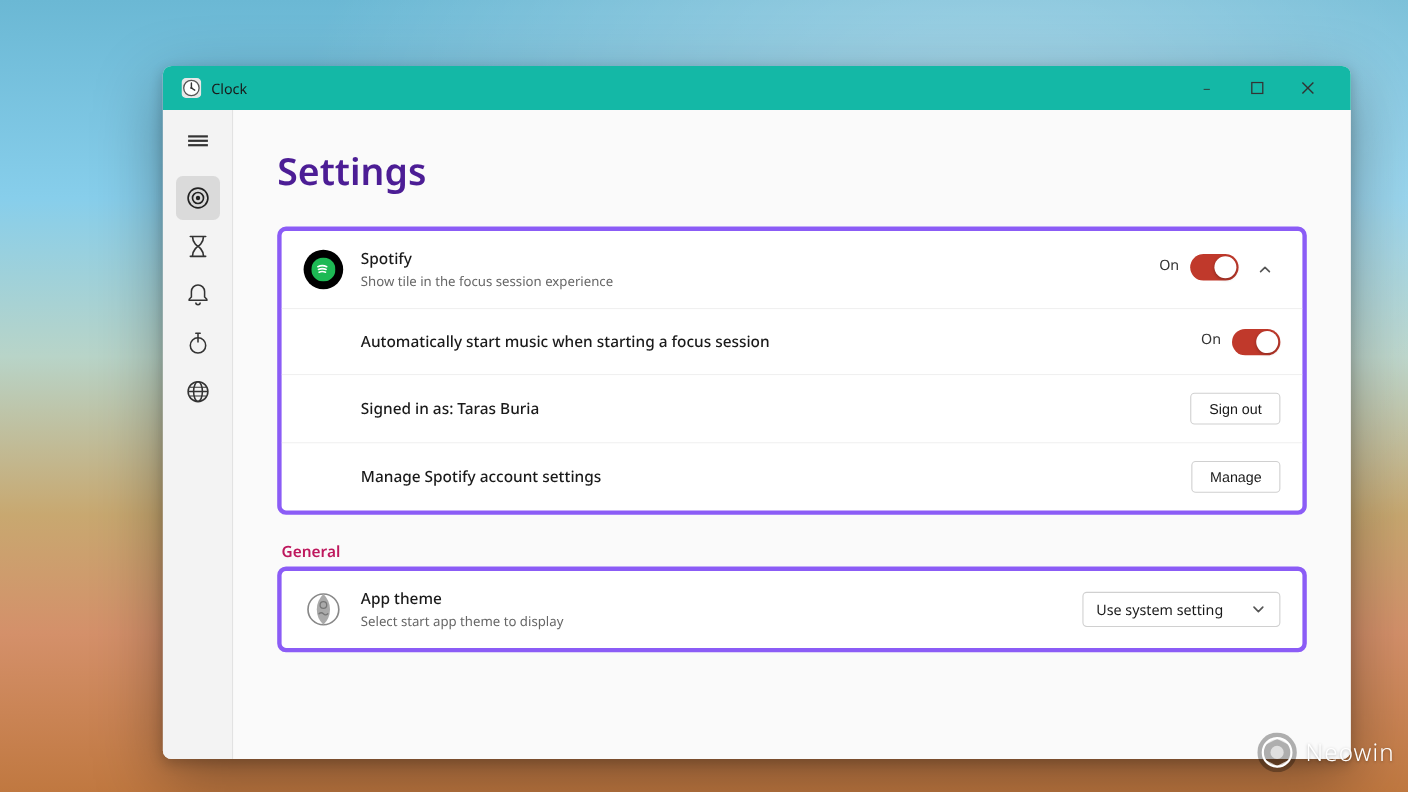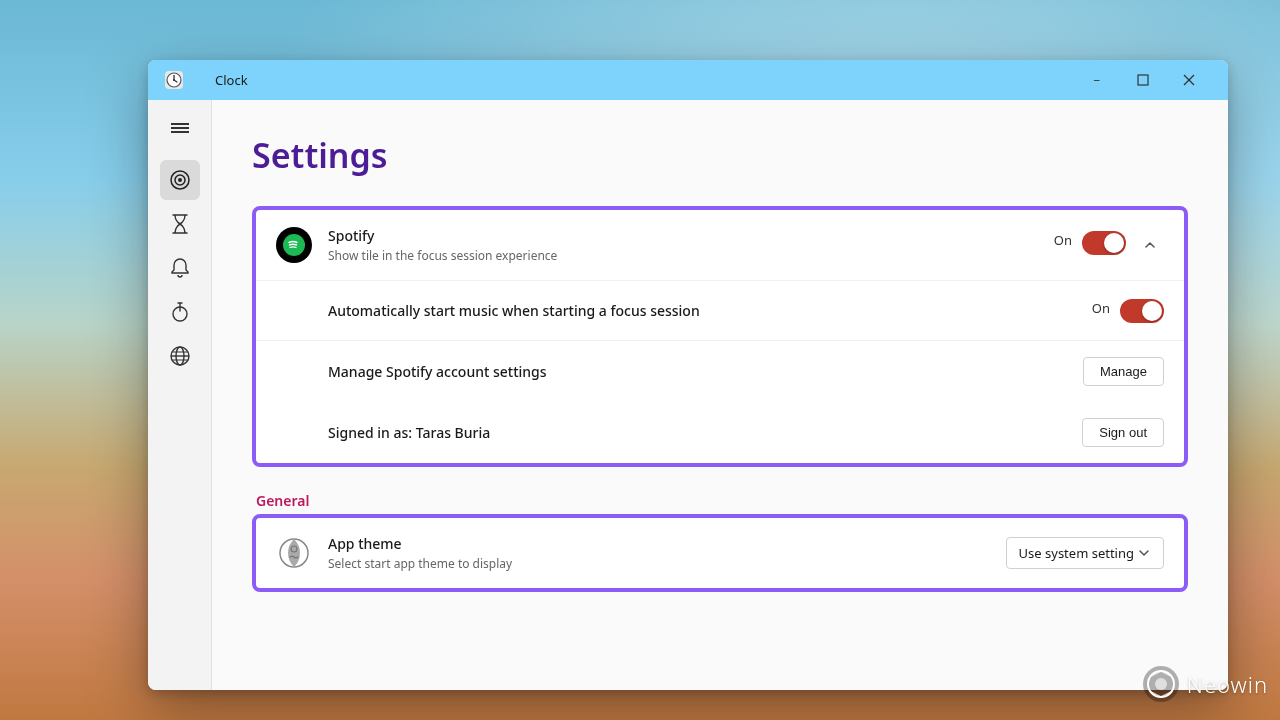--- a/index.html
+++ b/index.html
@@ -33,25 +33,24 @@
       display: flex;
       flex-direction: column;
       overflow: hidden;
     }
 
     
     .title-bar {
       display: flex;
       align-items: center;
       height: 40px;
-      background: #7dd3fc;
+      background: #14b8a6;
       padding: 0 16px;
       flex-shrink: 0;
       border-bottom: none;
-      gap: 23px;
     }
 
     .title-bar-icon {
       width: 20px;
       height: 20px;
       margin-right: 8px;
       display: flex;
       align-items: center;
       justify-content: center;
       flex-shrink: 0;
@@ -296,21 +295,21 @@
       margin-right: 16px;
       display: flex;
       align-items: center;
       justify-content: center;
       flex-shrink: 0;
     }
 
     .dropdown-control {
       display: flex;
       align-items: center;
-      gap: 3px;
+      gap: 25px;
       margin-left: auto;
       padding: 6px 12px;
       border: 1px solid #d0d0d0;
       border-radius: 4px;
       background: #fff;
       cursor: pointer;
       font-size: 13px;
       color: #1a1a1a;
     }
 
@@ -467,35 +466,35 @@
         <div class="settings-row" style="padding-left: 72px;">
           <div class="settings-row-info">
             <div class="settings-row-title">Automatically start music when starting a focus session</div>
           </div>
           <div class="settings-row-control">
             <span class="toggle-label">On</span>
             <div class="toggle on"></div>
           </div>
         </div>
 
+        <div class="settings-row" style="padding-left: 72px;">
+          <div class="settings-row-info">
+            <div class="settings-row-title">Signed in as: Taras Buria</div>
+          </div>
+          <div class="settings-row-control">
+            <button class="action-btn">Sign out</button>
+          </div>
+        </div>
+
         <div class="settings-row" style="padding-left: 72px; border-bottom: none;">
           <div class="settings-row-info">
             <div class="settings-row-title">Manage Spotify account settings</div>
           </div>
           <div class="settings-row-control">
             <button class="action-btn">Manage</button>
-          </div>
-        </div>
-
-        <div class="settings-row" style="padding-left: 72px;">
-          <div class="settings-row-info">
-            <div class="settings-row-title">Signed in as: Taras Buria</div>
-          </div>
-          <div class="settings-row-control">
-            <button class="action-btn">Sign out</button>
           </div>
         </div>
       </div>
 
       <div class="general-section">
         <div class="section-label">General</div>
         <div class="settings-card">
 
           <div class="settings-row settings-row-theme">
             <div class="theme-icon">

